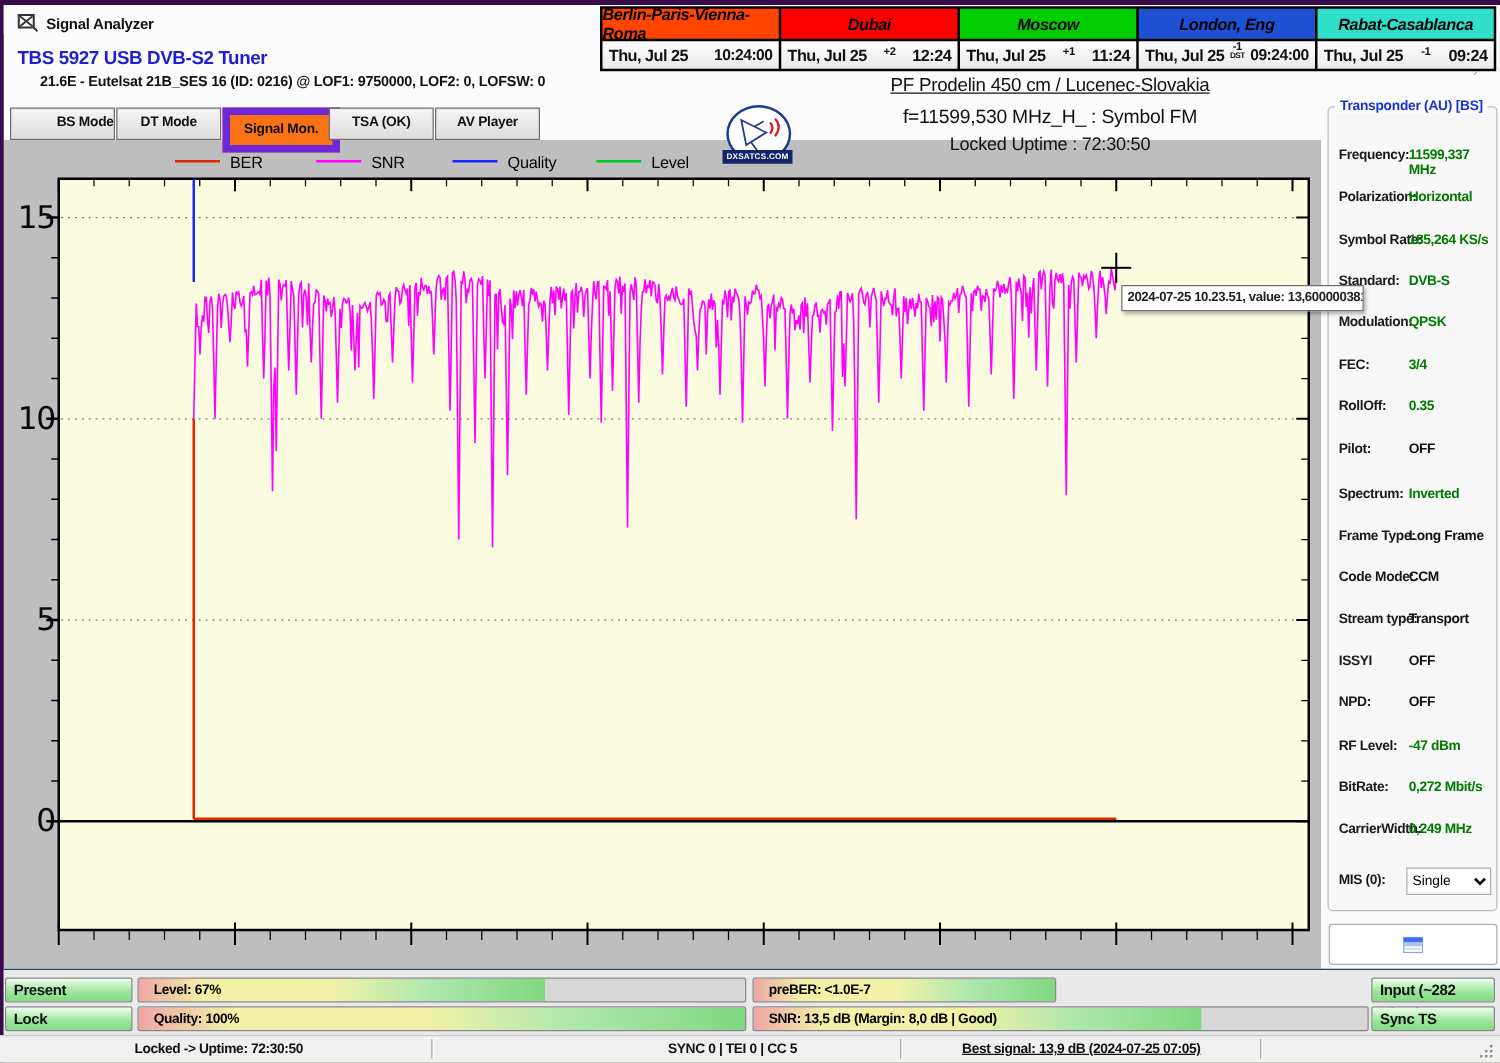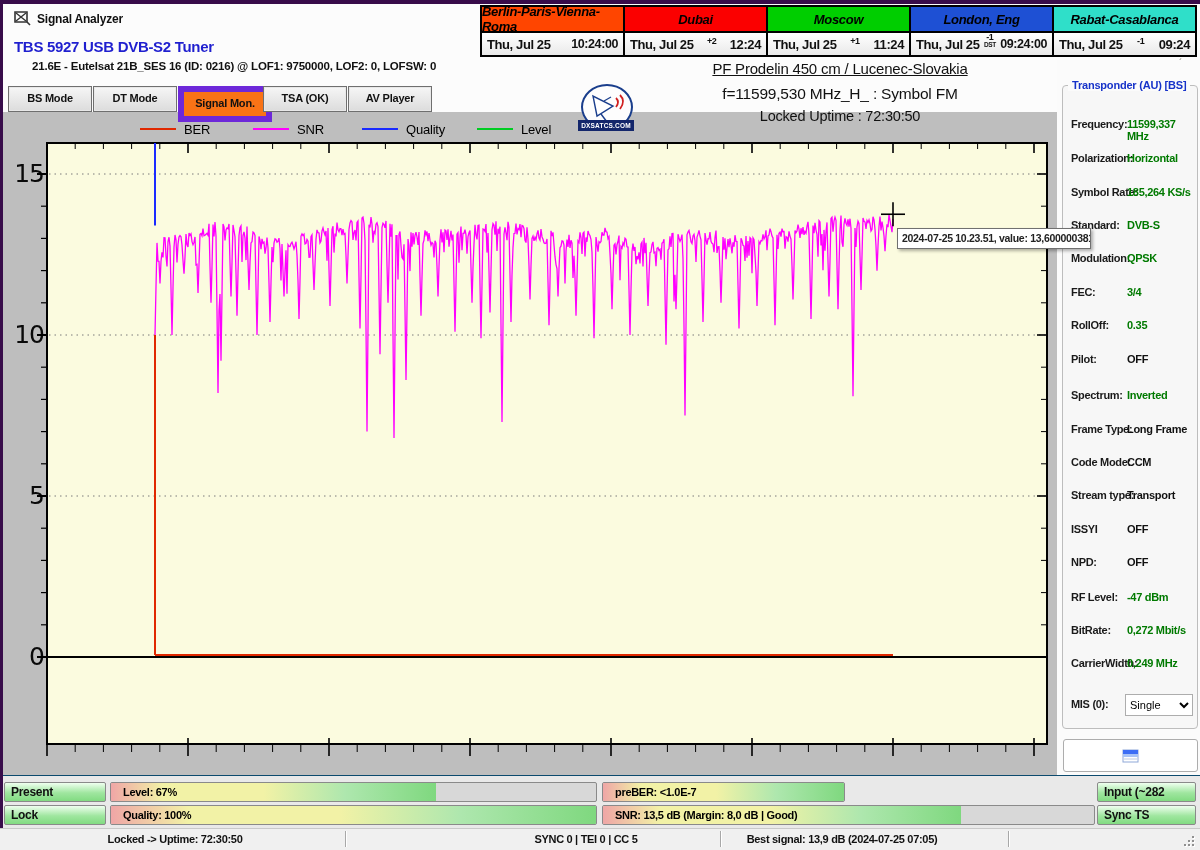--- a/index.html
+++ b/index.html
@@ -141,21 +141,21 @@
         <span class="clk-date">Thu, Jul 25</span>
         <span class="clk-off">
           <b class="off-n">-1</b>
         </span>
         <span class="clk-hms">09:24</span>
       </div>
     </div>
   <div class="abs" id="corner-icon">ϟ</div>
 
   <div id="tabs">
-      <div class="tab" style="left: 8px;">BS Mode</div>
+      <div class="tab" style="left: 8px; text-align: right;">BS Mode</div>
       <div class="tab" style="left: 93px;">DT Mode</div>
       <div class="tab active" style="left: 178px;">Signal Mon.</div>
       <div class="tab" style="left: 263px;">TSA (OK)</div>
       <div class="tab" style="left: 348px;">AV Player</div>
     </div>
 
   <div class="abs" id="logo">
     <div class="circ">
       <svg width="48" height="42" viewBox="0 0 48 42">
         <path d="M14 30 L10 10 L30 20 Z" fill="#FFFFFF" stroke="#1A3E8C" stroke-width="1.4"></path>
@@ -392,17 +392,17 @@
   <div class="abs" id="grip">
       <i style="left:8px;top:0;"></i>
       <i style="left:4px;top:4px;"></i>
       <i style="left:8px;top:4px;"></i>
       <i style="left:0;top:8px;"></i>
       <i style="left:4px;top:8px;"></i>
       <i style="left:8px;top:8px;"></i>
     </div>
 <div class="sb-text" style="left: 175px; position: absolute;">Locked -&gt; Uptime: 72:30:50</div>
     <div class="sb-text" style="left: 586px; position: absolute;">SYNC 0 | TEI 0 | CC 5</div>
-    <div class="sb-text" style="left: 842px; position: absolute;">Best signal: 13,9 dB (2024-07-25 07:05)</div>
+    <div class="sb-text" style="left: 865px; position: absolute; text-decoration: underline;">Best signal: 13,9 dB (2024-07-25 07:05)</div>
     <div class="sb-sep" style="left: 345px;"></div>
     <div class="sb-sep" style="left: 720px;"></div>
     <div class="sb-sep" style="left: 1008px;"></div>
   </div>
 
 </body></html>

